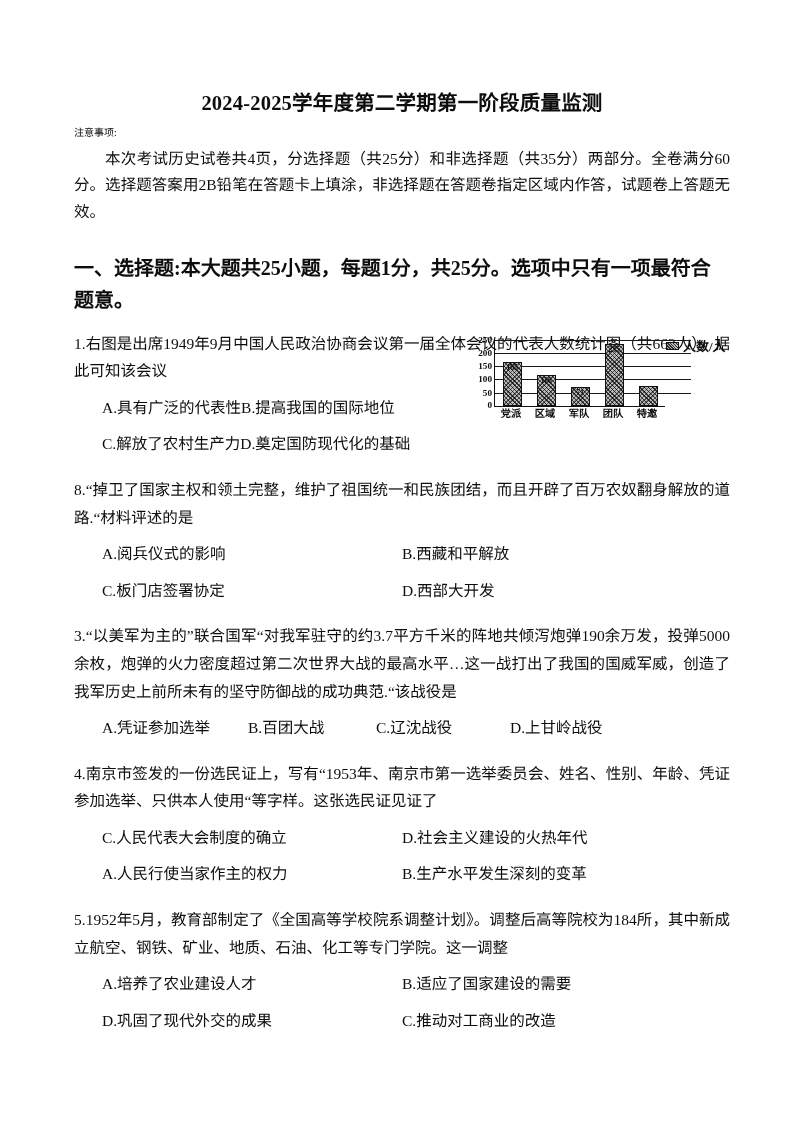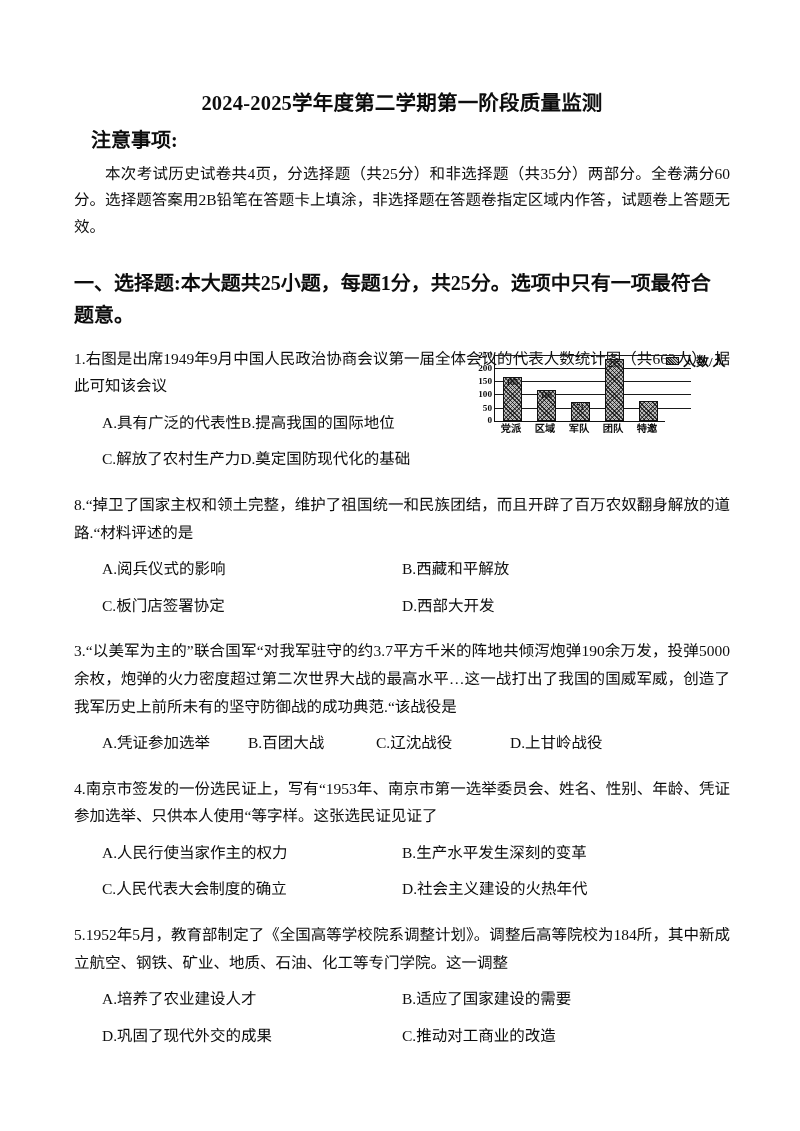--- a/index.html
+++ b/index.html
@@ -45,24 +45,23 @@
   .doc-subtitle {
     text-align: center;
     font-size: 20px;
     font-weight: bold;
     letter-spacing: 0.5px;
     line-height: 1.5;
     margin: 0 0 18px 0;
   }
 
   .notice-label {
-    font-size: 20px;
+    font-size: 10px;
     line-height: 1.5;
-    margin: 0 0 6px 17px;
-    font-weight: bold;
+    margin: 0 0 6px 0;
   }
   .notice-body {
     font-size: 15.5px;
     line-height: 1.72;
     text-align: justify;
     text-justify: inter-ideograph;
     margin: 0 0 26px 0;
     text-indent: 2em;
   }
 
@@ -355,26 +354,26 @@
           <span class="opt">C.辽沈战役</span>
           <span class="opt">D.上甘岭战役</span>
         </div>
       </div>
     </div>
 
     <div class="question" style="margin-top:18px;">
       <p class="q-stem">4.南京市签发的一份选民证上，写有“1953年、南京市第一选举委员会、姓名、性别、年龄、凭证参加选举、只供本人使用“等字样。这张选民证见证了</p>
       <div class="opts opts-2col">
         <div class="opt-row">
+          <span class="opt">C.人民代表大会制度的确立</span>
+          <span class="opt">D.社会主义建设的火热年代</span>
+        </div>
+        <div class="opt-row">
           <span class="opt">A.人民行使当家作主的权力</span>
           <span class="opt">B.生产水平发生深刻的变革</span>
-        </div>
-        <div class="opt-row">
-          <span class="opt">C.人民代表大会制度的确立</span>
-          <span class="opt">D.社会主义建设的火热年代</span>
         </div>
       </div>
     </div>
 
     <div class="question" style="margin-top:18px;">
       <p class="q-stem">5.1952年5月，教育部制定了《全国高等学校院系调整计划》。调整后高等院校为184所，其中新成立航空、钢铁、矿业、地质、石油、化工等专门学院。这一调整</p>
       <div class="opts opts-2col">
         <div class="opt-row">
           <span class="opt">A.培养了农业建设人才</span>
           <span class="opt">B.适应了国家建设的需要</span>

